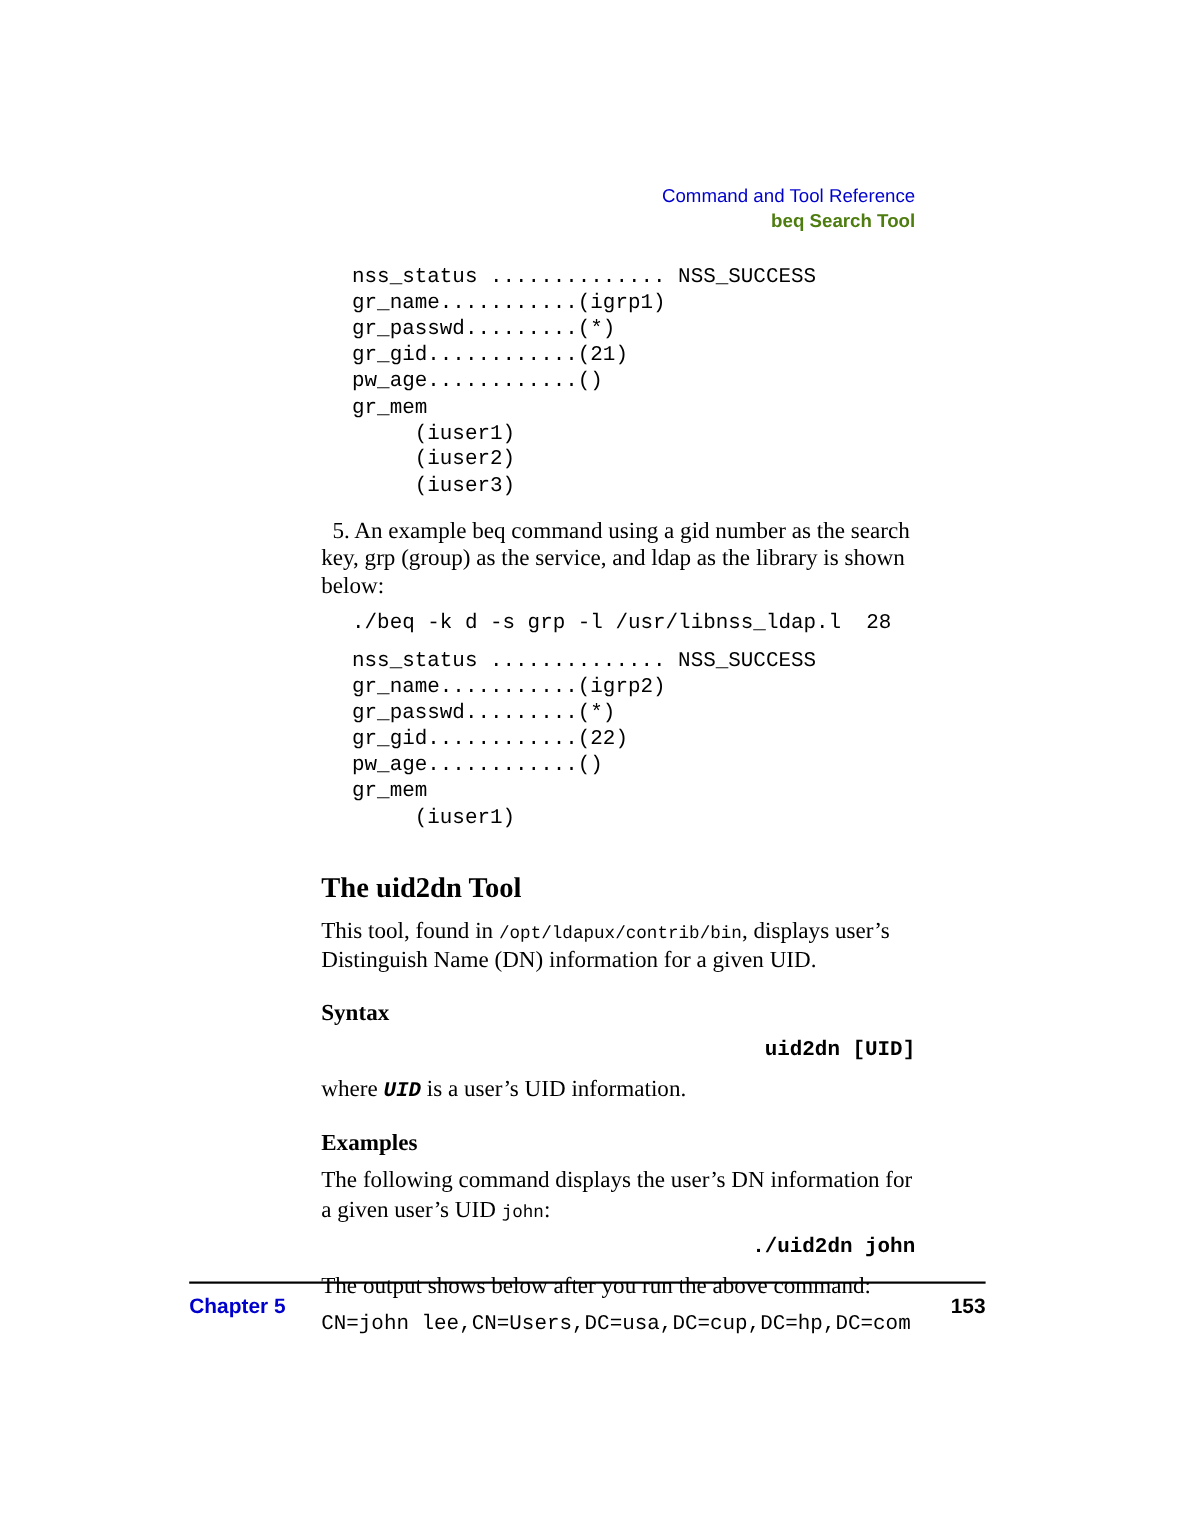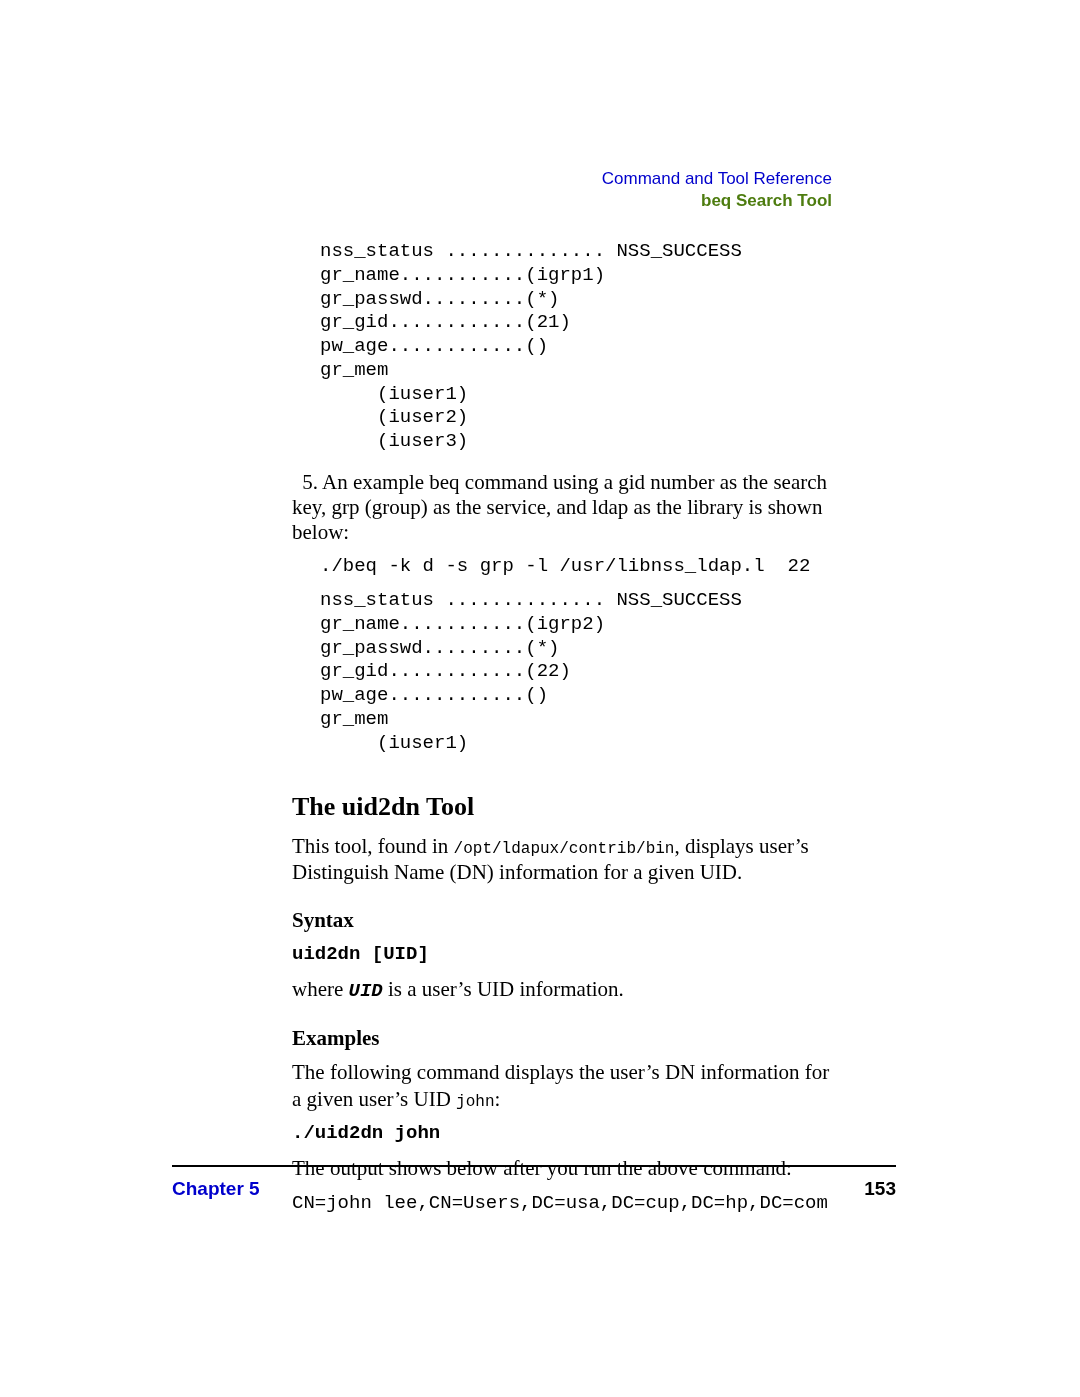--- a/index.html
+++ b/index.html
@@ -82,20 +82,21 @@
   }
   .bold-ital {
     font-weight: bold;
     font-style: italic;
   }
   .example-cmd {
     font-family: "Courier New", Courier, monospace;
     font-size: 19px;
     font-weight: bold;
     margin: 10px 0;
+    text-align: right;
   }
   .output-code {
     font-family: "Courier New", Courier, monospace;
     font-size: 19px;
     margin: 10px 0;
   }
   .footer-rule {
     position: absolute;
     left: 172px;
     right: 184px;
@@ -136,21 +137,21 @@
 pw_age............()
 gr_mem
      (iuser1)
      (iuser2)
      (iuser3)</pre>
 
     <div class="list-item">
       <span class="num">5.</span><span class="list-text">An example beq command using a gid number as the search key, grp (group) as the service, and ldap as the library is shown below:</span>
     </div>
 
-    <pre class="code" style="margin-top:10px;margin-bottom:10px;">./beq -k d -s grp -l /usr/libnss_ldap.l  22</pre>
+    <pre class="code" style="margin-top:10px;margin-bottom:10px;">./beq -k d -s grp -l /usr/libnss_ldap.l  28</pre>
     <pre class="code">nss_status .............. NSS_SUCCESS
 gr_name...........(igrp2)
 gr_passwd.........(*)
 gr_gid............(22)
 pw_age............()
 gr_mem
      (iuser1)</pre>
 
     <h2 class="section">The uid2dn Tool</h2>
 

